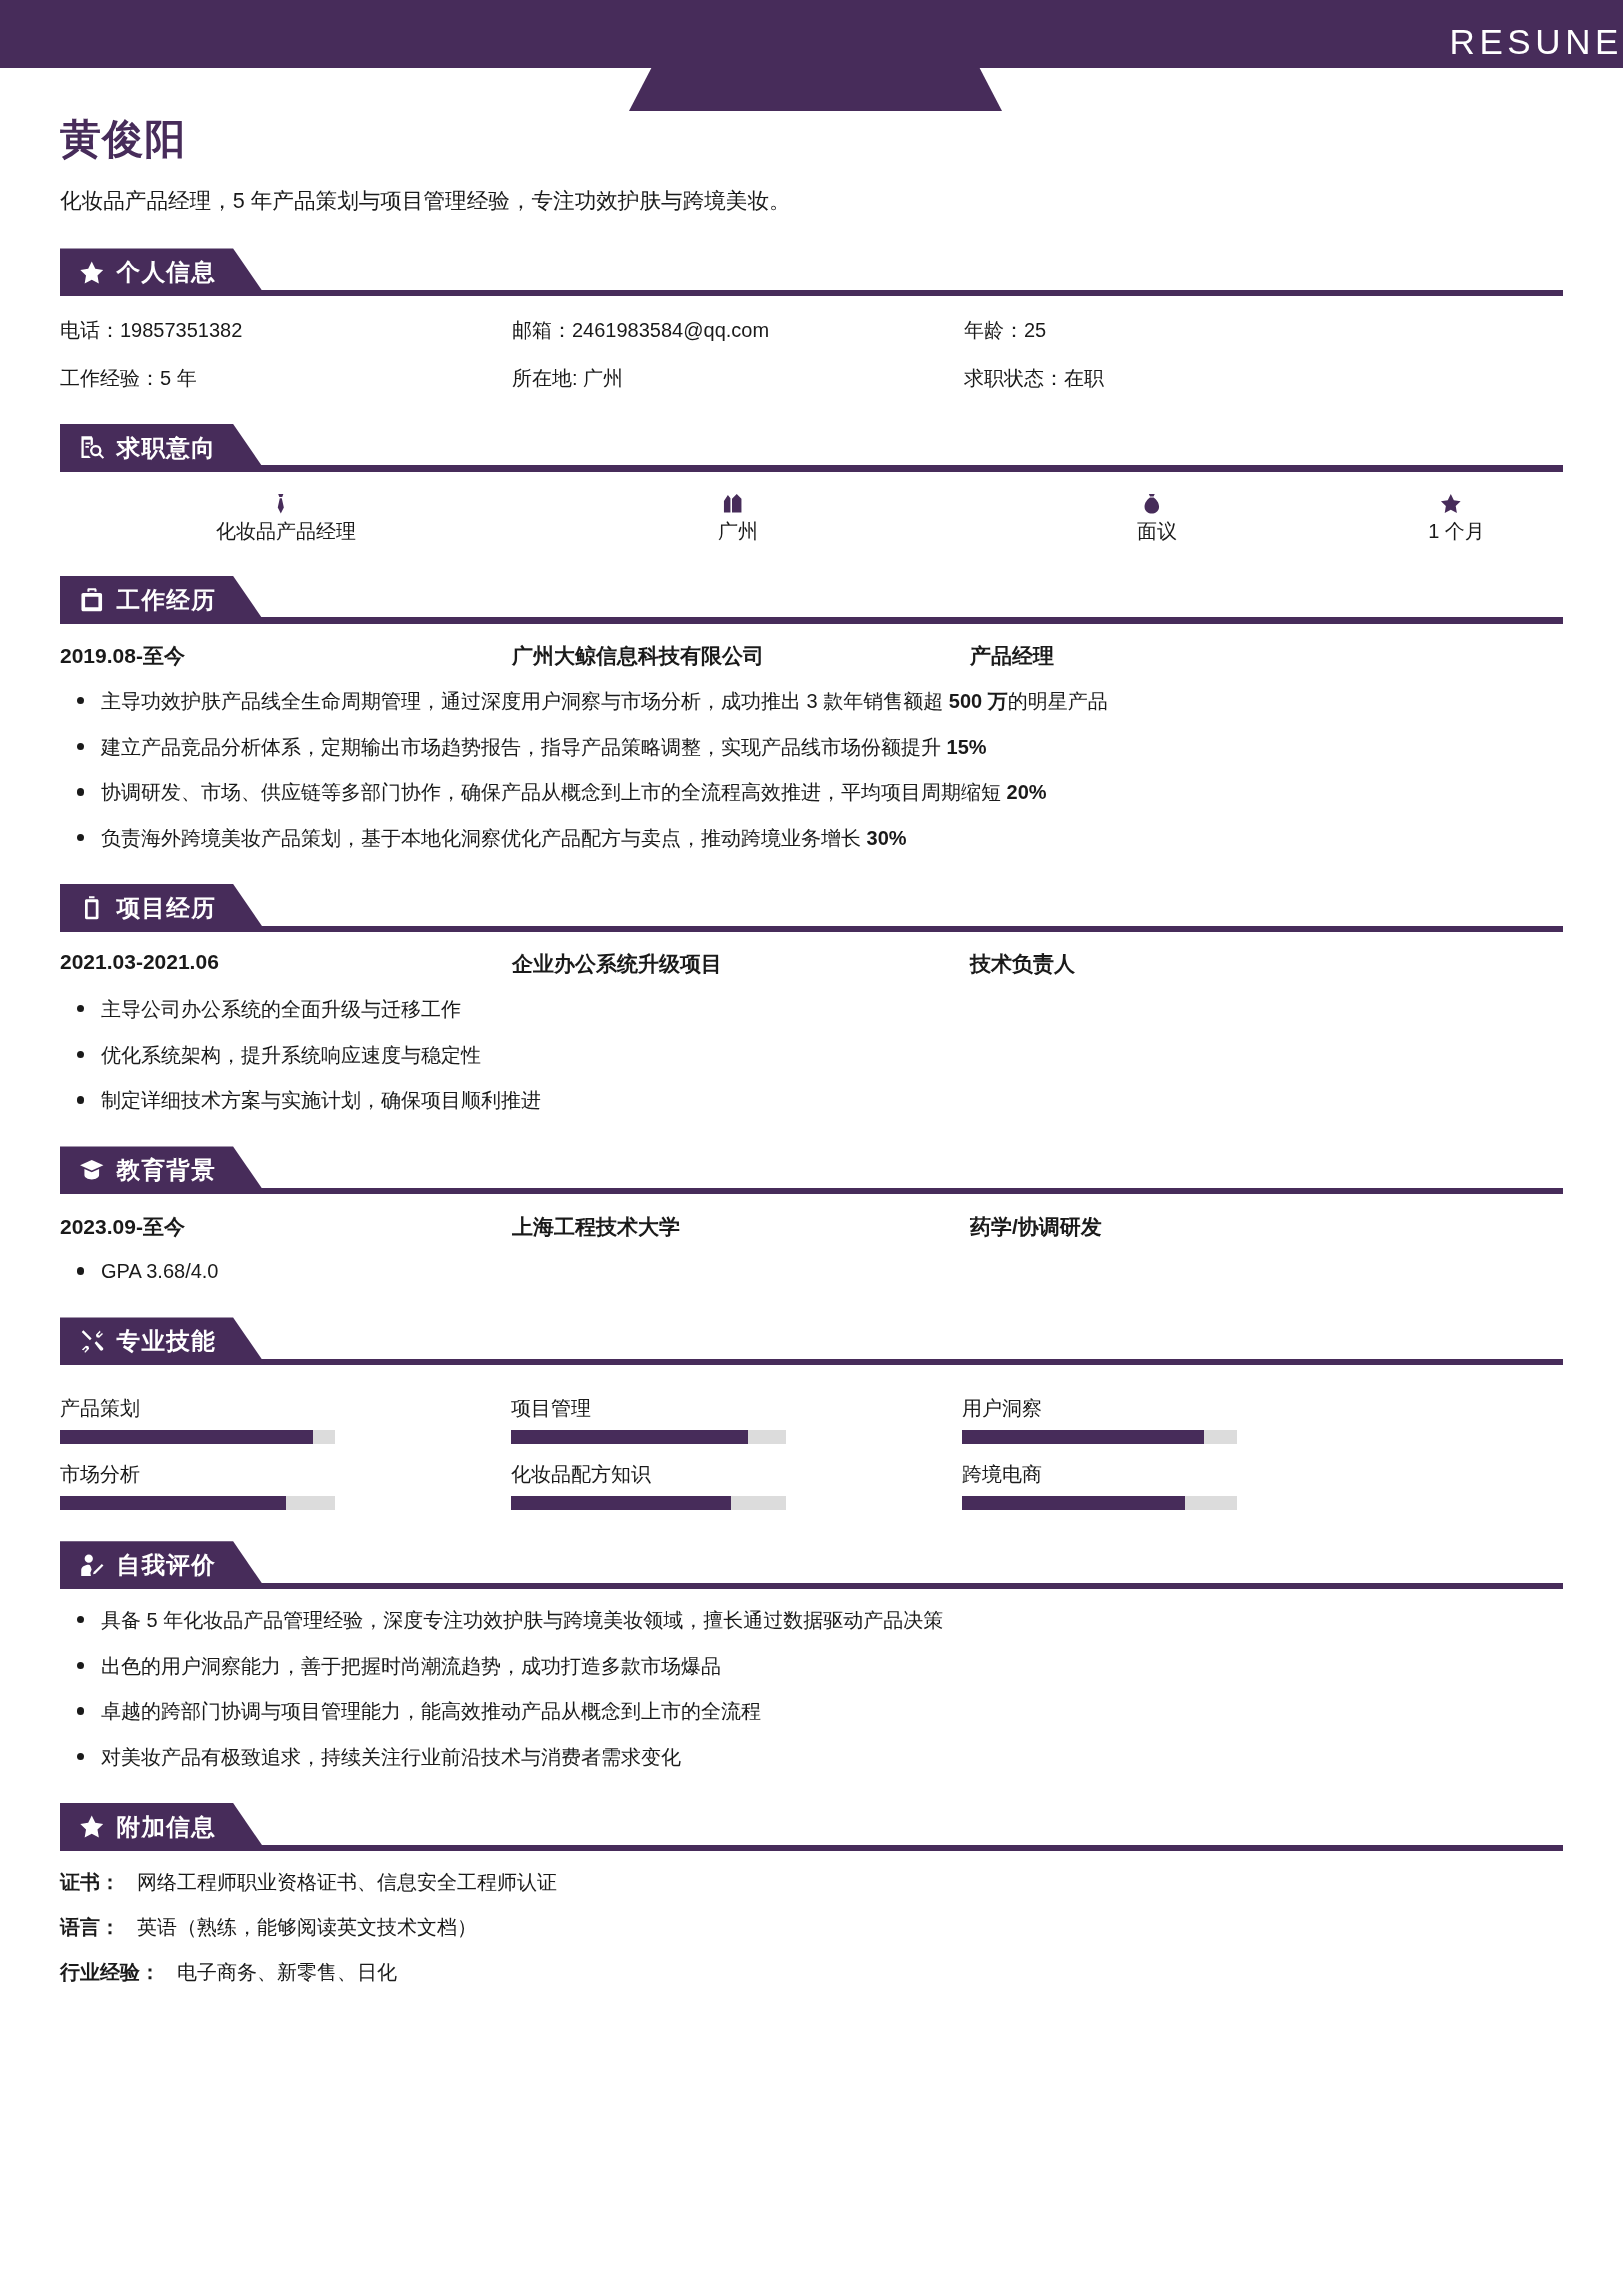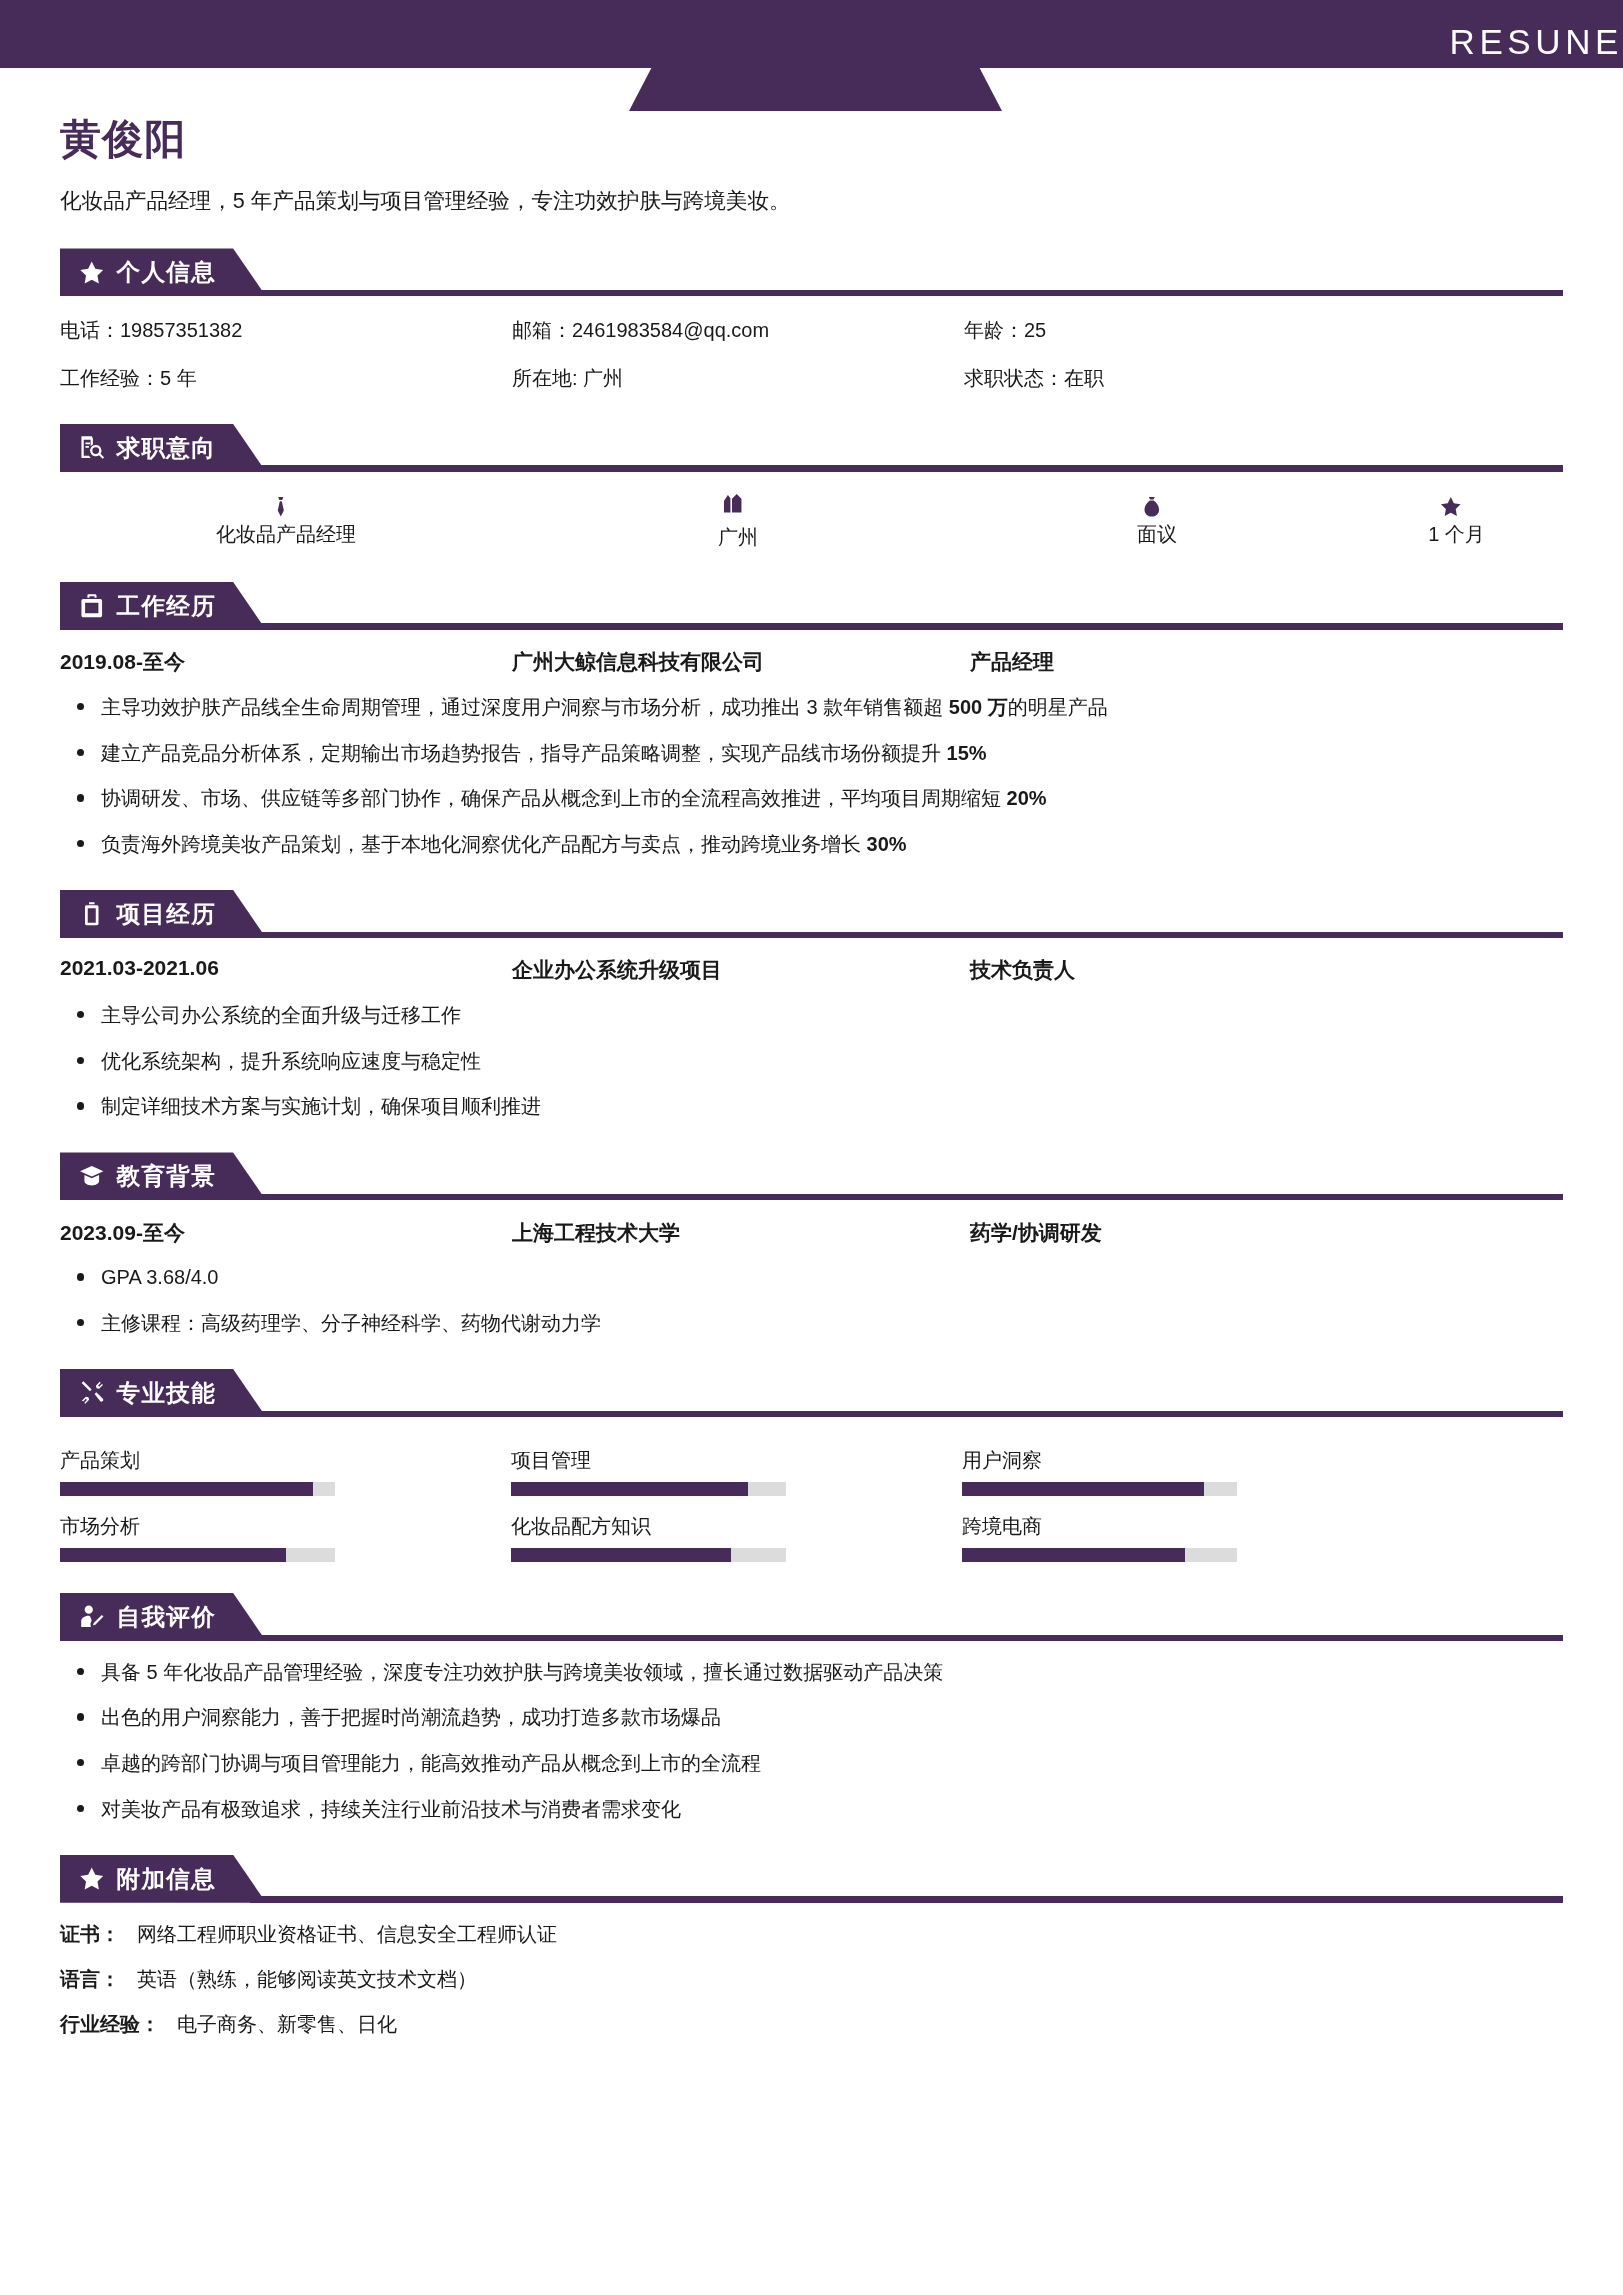--- a/index.html
+++ b/index.html
@@ -104,21 +104,21 @@
   .row-3 > div { font-size:20px; line-height:1.5; }
   .col-a { width:452px; }
   .col-b { width:452px; }
   .col-c { flex:1; }
 
   .intent-row { display:flex; margin-top:17px; align-items:center; }
   .intent-item { display:flex; align-items:center; font-size:20px;flex-direction:column; }
   .intent-item .ic { width:26px; height:29px; margin-right:10.5px; display:flex; align-items:center; justify-content:center; }
   .intent-item .ic svg { width:23.6px; height:27.5px; fill:#472C5A; }
   .ii-1 { width:452px; }
-  .ii-2 { width:452px;gap:6px; }
+  .ii-2 { width:452px; }
   .ii-3 { width:386px; }
   .ii-4 { flex:1; }
 
   
   .entry-head {
     display:flex;
     margin-top:18.3px;
     font-size:21px;
     font-weight:bold;
   }
@@ -327,21 +327,20 @@
         </div>
         <div class="sec-rule"></div>
       </div>
       <div class="entry-head">
         <div class="eh-date">2023.09-至今</div>
         <div class="eh-org">上海工程技术大学</div>
         <div class="eh-role">药学/协调研发</div>
       </div>
       <ul class="bullets">
           <li><span>GPA 3.68/4.0</span></li>
-          <li><span>主修课程：高级药理学、分子神经科学、药物代谢动力学</span></li>
         </ul>
     </div>
 
     <div class="section">
       <div class="sec-head">
         <div class="sec-tag">
           <span class="sec-icon">
             <svg viewBox="0 0 24 24">
                 <path d="M3.2 3.4l1.5-1.5 7.2 7.2-1.5 1.5zM14.5 13l1.5-1.5 5.7 5.7c.5.5.5 1.4 0 1.9l-.4.4c-.5.5-1.4.5-1.9 0z"></path>
                 <path d="M19.2 2.2l-3.6 3.6.6 2.2 2.2.6 3.6-3.6-1.4-.4-2.1 2.1-1-1 2.1-2.1zM6.1 21.8l3.6-3.6-.6-2.2-2.2-.6-3.6 3.6 1.4.4 2.1-2.1 1 1-2.1 2.1z"></path>

